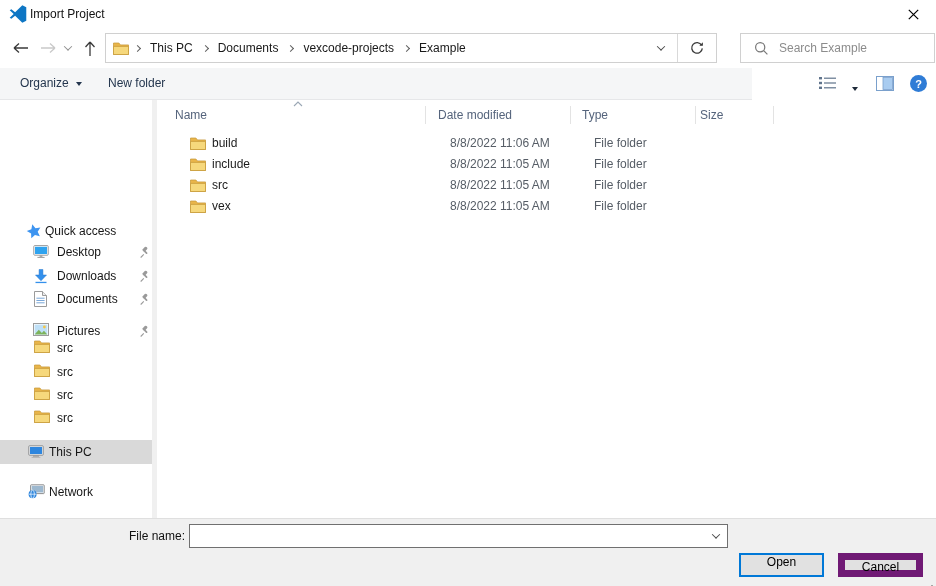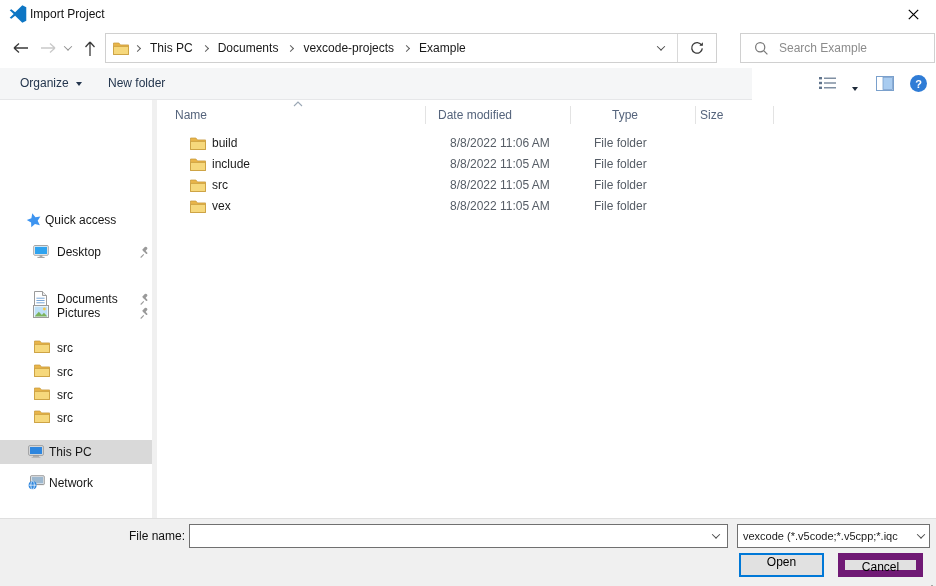--- a/index.html
+++ b/index.html
@@ -170,21 +170,21 @@
       </svg>
     </div>
     <div class="abs" style="left:910px;top:7px">
       <div class="help-circle">?</div>
     </div>
   </div>
 
   <div class="abs main">
     <div class="abs side-scroll"></div>
 
-    <div class="abs side-row" style="top:108px">
+    <div class="abs side-row" style="top:119px">
       <svg class="side-icon" style="left:26px" width="16" height="16" viewBox="0 0 16 16">
         <polygon transform="rotate(-14 8 8)" points="8,1 10.1,5.6 15,6.2 11.4,9.6 12.4,14.5 8,12 3.6,14.5 4.6,9.6 1,6.2 5.9,5.6" fill="#3d94f0"></polygon>
       </svg>
       <span class="side-label" style="left:45px">Quick access</span>
     </div>
 
     <div class="abs side-row" style="top:140px">
       <svg class="side-icon" style="left:33px" width="16" height="15" viewBox="0 0 16 15">
         <rect x="0.8" y="1.6" width="14.4" height="9.6" rx="0.8" fill="#fff" stroke="#9b9b9b"></rect>
         <rect x="2" y="2.8" width="12" height="7.2" fill="#2fa3ef"></rect>
@@ -194,20 +194,34 @@
       <span class="side-label" style="left:57px">Desktop</span>
       <svg class="pin" width="12" height="12" viewBox="0 0 12 12">
         <g fill="#9a9a9a">
             <rect x="4.4" y="0.6" width="3.2" height="5" rx="1.2" transform="rotate(45 6 3.1)"></rect>
             <rect x="2.9" y="4.6" width="6.2" height="1.8" rx="0.9" transform="rotate(45 6 5.5)"></rect>
             <rect x="1" y="9.4" width="4.6" height="1.1" rx="0.5" transform="rotate(-45 3.3 10)"></rect>
           </g>
       </svg>
     </div>
 
+    <div class="abs side-row" style="top:164px">
+      <svg class="side-icon" style="left:33px" width="16" height="16" viewBox="0 0 16 16">
+        <path d="M6.1 1.5 h3.8 v5.5 h3.6 L8 12.8 2.5 7 h3.6 z" fill="#3390ec" stroke="#2377cc" stroke-width="0.5"></path>
+        <rect x="2.5" y="13.8" width="11" height="1.3" fill="#3390ec"></rect>
+      </svg>
+      <span class="side-label" style="left:57px">Downloads</span>
+      <svg class="pin" width="12" height="12" viewBox="0 0 12 12">
+        <g fill="#9a9a9a">
+            <rect x="4.4" y="0.6" width="3.2" height="5" rx="1.2" transform="rotate(45 6 3.1)"></rect>
+            <rect x="2.9" y="4.6" width="6.2" height="1.8" rx="0.9" transform="rotate(45 6 5.5)"></rect>
+            <rect x="1" y="9.4" width="4.6" height="1.1" rx="0.5" transform="rotate(-45 3.3 10)"></rect>
+          </g>
+      </svg>
+    </div>
 
     <div class="abs side-row" style="top:187px">
       <svg class="side-icon" style="left:34px" width="13" height="16" viewBox="0 0 13 16">
         <path d="M0.5 0.5 h8 l4 4 v11 h-12 z" fill="#fff" stroke="#9b9b9b"></path>
         <path d="M8.5 0.5 v4 h4" fill="#ececec" stroke="#9b9b9b"></path>
         <g stroke="#7aa7d8" stroke-width="1">
             <line x1="2.4" y1="7.2" x2="10.6" y2="7.2"></line>
             <line x1="2.4" y1="9.5" x2="10.6" y2="9.5"></line>
             <line x1="2.4" y1="11.8" x2="10.6" y2="11.8"></line>
           </g>
@@ -215,21 +229,21 @@
       <span class="side-label" style="left:57px">Documents</span>
       <svg class="pin" width="12" height="12" viewBox="0 0 12 12">
         <g fill="#9a9a9a">
             <rect x="4.4" y="0.6" width="3.2" height="5" rx="1.2" transform="rotate(45 6 3.1)"></rect>
             <rect x="2.9" y="4.6" width="6.2" height="1.8" rx="0.9" transform="rotate(45 6 5.5)"></rect>
             <rect x="1" y="9.4" width="4.6" height="1.1" rx="0.5" transform="rotate(-45 3.3 10)"></rect>
           </g>
       </svg>
     </div>
 
-    <div class="abs side-row" style="top:201px">
+    <div class="abs side-row" style="top:219px">
       <svg class="side-icon" style="left:33px" width="16" height="13" viewBox="0 0 16 13">
         <rect x="0.5" y="0.5" width="15" height="12" fill="#fff" stroke="#9b9b9b"></rect>
         <rect x="1.6" y="1.6" width="12.8" height="9.8" fill="#bfe0f7"></rect>
         <circle cx="11.4" cy="4" r="1.4" fill="#f6c445"></circle>
         <path d="M1.6 11.4 l4.2 -4.6 3.1 3.2 2 -2.2 3.5 3.6 z" fill="#7cb35c"></path>
       </svg>
       <span class="side-label" style="left:57px">Pictures</span>
       <svg class="pin" width="12" height="12" viewBox="0 0 12 12">
         <g fill="#9a9a9a">
             <rect x="4.4" y="0.6" width="3.2" height="5" rx="1.2" transform="rotate(45 6 3.1)"></rect>
@@ -271,39 +285,39 @@
     <div class="abs side-row side-sel" style="top:340px">
       <svg class="side-icon" style="left:28px" width="16" height="15" viewBox="0 0 16 15">
         <rect x="0.8" y="1.8" width="14.4" height="9.4" rx="0.6" fill="#eef3f8" stroke="#8f8f8f"></rect>
         <rect x="2" y="3" width="12" height="7" fill="#2e86de"></rect>
         <rect x="5" y="11.6" width="6" height="1" fill="#8f8f8f"></rect>
         <rect x="3.6" y="12.9" width="8.8" height="1" fill="#b5b5b5"></rect>
       </svg>
       <span class="side-label" style="left:49px">This PC</span>
     </div>
 
-    <div class="abs side-row" style="top:371px">
+    <div class="abs side-row" style="top:380px">
       <svg class="side-icon" style="left:28px" width="17" height="15" viewBox="0 0 17 15">
         <rect x="2.6" y="0.8" width="13.6" height="8.8" rx="0.6" fill="#eef3f8" stroke="#8f8f8f"></rect>
         <rect x="3.8" y="2" width="11.2" height="6.4" fill="#9db8cf"></rect>
         <circle cx="4.6" cy="10.2" r="4" fill="#2e86de"></circle>
         <g stroke="#fff" stroke-width="0.7" fill="none">
           <ellipse cx="4.6" cy="10.2" rx="1.8" ry="4"></ellipse>
           <line x1="0.7" y1="10.2" x2="8.5" y2="10.2"></line>
         </g>
       </svg>
       <span class="side-label" style="left:49px">Network</span>
     </div>
 
     <span class="abs col-head" style="left:175px">Name</span>
     <svg class="abs" style="left:293px;top:1px" width="10" height="6" viewBox="0 0 10 6">
       <path d="M1 5 L5 1 L9 5" fill="none" stroke="#9aa7b5" stroke-width="1.1"></path>
     </svg>
     <span class="abs col-head" style="left:438px">Date modified</span>
-    <span class="abs col-head" style="left:612px">Type</span>
+    <span class="abs col-head" style="left:582px">Type</span>
     <span class="abs col-head" style="left:700px">Size</span>
     <div class="abs col-sep" style="left:425px"></div>
     <div class="abs col-sep" style="left:570px"></div>
     <div class="abs col-sep" style="left:695px"></div>
     <div class="abs col-sep" style="left:773px"></div>
 
     <div class="abs frow" style="top:33px">
       <svg class="ficon" width="16" height="13" viewBox="0 0 16 13">
         <path d="M0.5 1 h5.4 l1.6 1.9 h8 V12.5 h-15 z" fill="#e9b54a" stroke="#c49737" stroke-width="0.7"></path>
         <path d="M0.5 4.4 h15 v8.1 h-15 z" fill="#f6d87c" stroke="#c49737" stroke-width="0.7"></path>
@@ -343,26 +357,20 @@
       <span class="fcell ftype">File folder</span>
       <span class="fcell fsize"></span>
     </div>
   </div>
 
   <div class="abs footer">
     <span class="abs fn-label">File name:</span>
     <div class="abs fn-input-wrap">
       <input type="text" value="" style="">
       <div class="fn-combo-chev">
-        <div class="chev-down"></div>
-      </div>
-    </div>
-    <div class="abs ftype-select">
-      <span class="ftype-text">vexcode (*.v5code;*.v5cpp;*.iqc</span>
-      <div class="fn-combo-chev" style="width:17px">
         <div class="chev-down"></div>
       </div>
     </div>
     <div class="abs btn btn-open">
         <span>Open</span>
       </div>
     <div class="abs btn btn-cancel">
         <span>Cancel</span>
       </div>
     <div class="abs grip">

